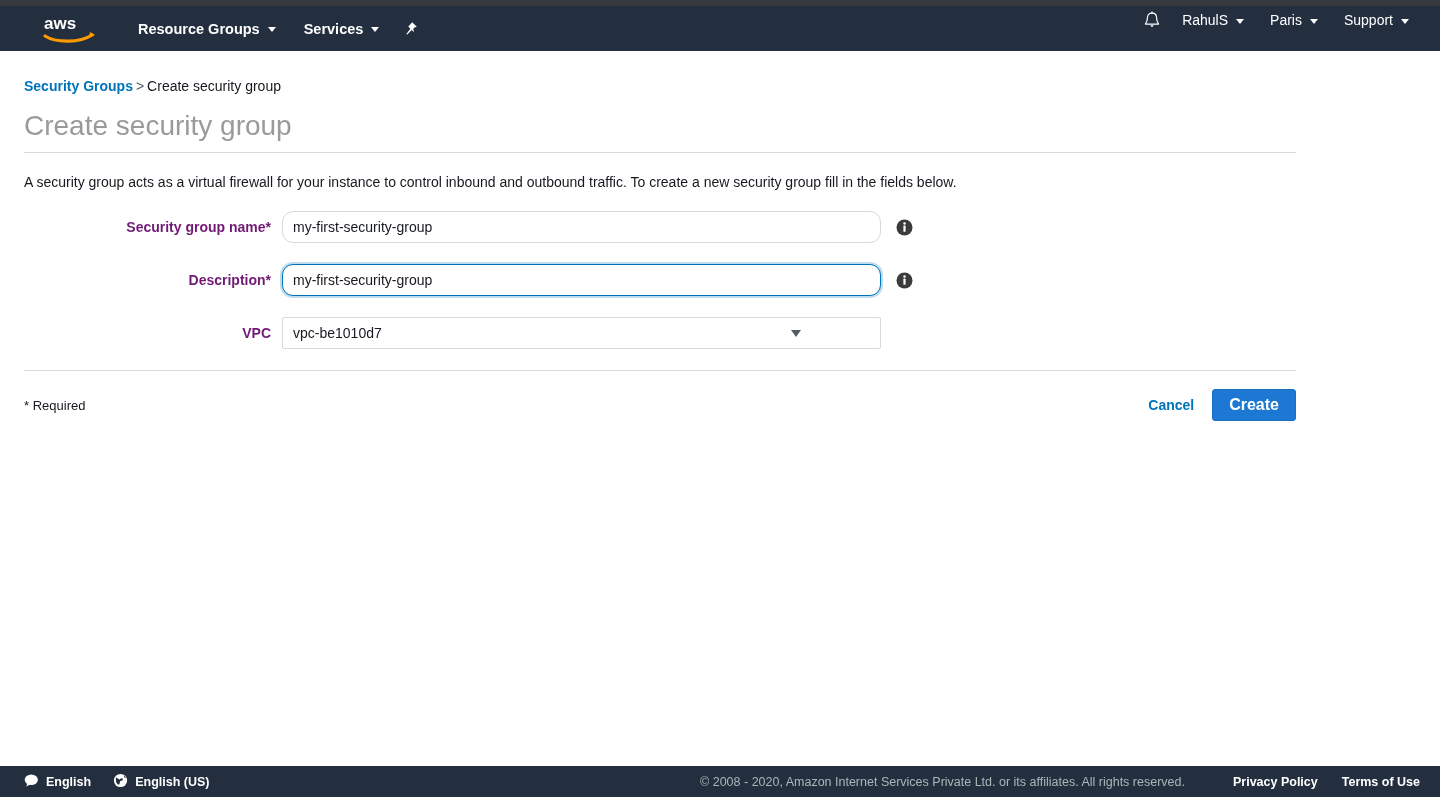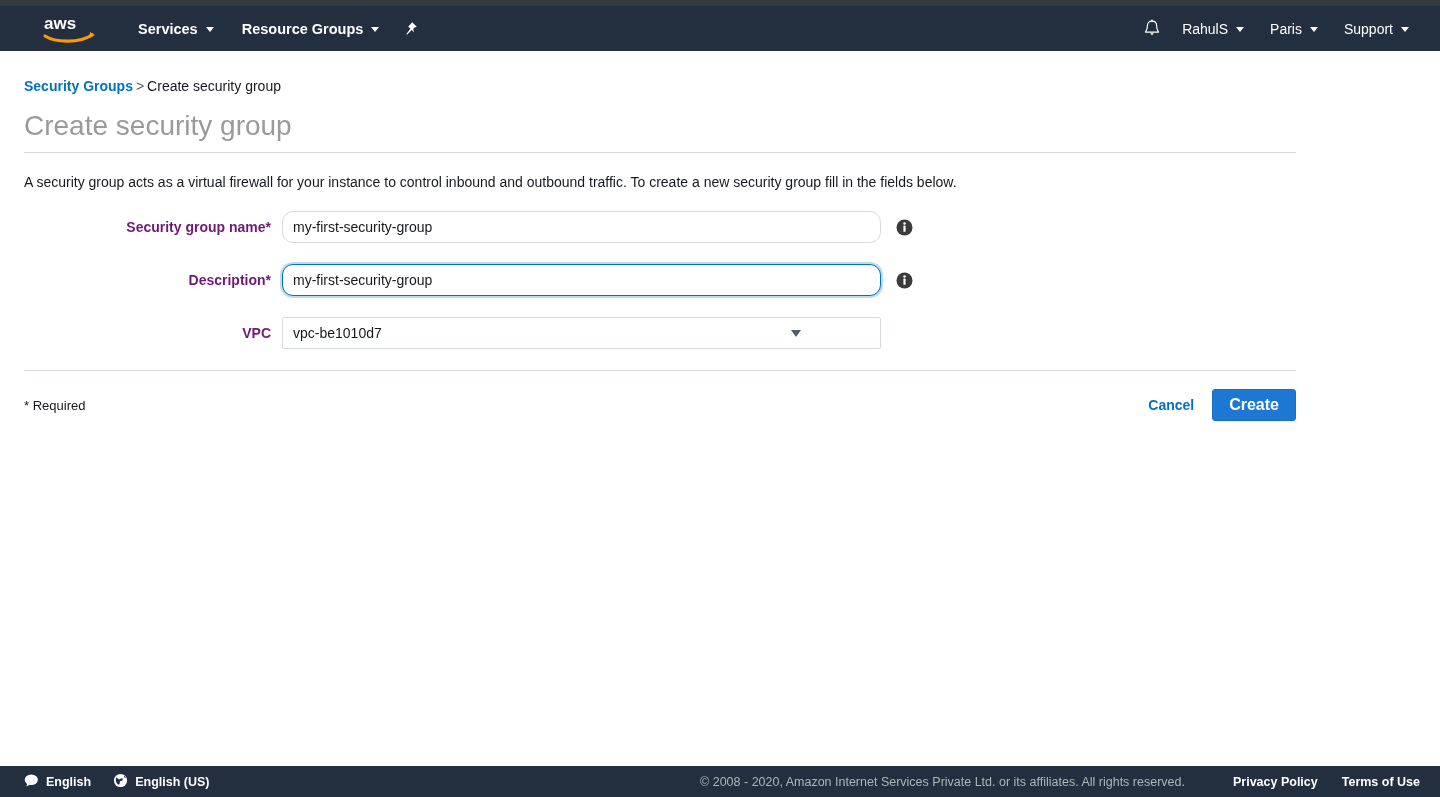--- a/index.html
+++ b/index.html
@@ -15,21 +15,21 @@
   
   .topstrip {
     position:absolute; top:0; left:0; width:1440px; height:6px;
     background:#36393d;
   }
 
   
   .navbar {
     position:absolute; top:6px; left:0; width:1440px; height:45px;
     background:#232f3e;
-    display:flex; align-items:center;
+    display:flex; 
   }
   .nav-left { display:flex; align-items:center; height:45px; }
   .nav-right { display:flex; align-items:center; height:28px; margin-left:auto; padding-right:18px; }
 
   .aws-logo {
     width:60px; height:45px; margin-left:40px; margin-right:24px;
     position:relative; display:flex; align-items:center; justify-content:center;
   }
   .aws-logo svg { display:block; }
 
@@ -169,26 +169,26 @@
 
       <div class="aws-logo">
         <svg width="56" height="30" viewBox="0 0 56 30" aria-hidden="true">
           <text x="2" y="15" font-family="Liberation Sans, sans-serif" font-size="17" font-weight="bold" fill="#ffffff">aws</text>
           <path d="M3 22 C14 29, 38 29, 50 21" stroke="#ff9900" stroke-width="3.2" fill="none" stroke-linecap="round"></path>
           <path d="M48 18 L53 21 L47 24 Z" fill="#ff9900"></path>
         </svg>
       </div>
 
       <div class="nav-item">
+        <span>Resource Groups</span>
+        <span class="caret"></span>
+      </div>
+
+      <div class="nav-item">
         <span>Services</span>
-        <span class="caret"></span>
-      </div>
-
-      <div class="nav-item">
-        <span>Resource Groups</span>
         <span class="caret"></span>
       </div>
 
       <div class="nav-icon-btn">
         <svg width="16" height="16" viewBox="0 0 16 16" aria-hidden="true">
           <path d="M10.2 1.2 L14.8 5.8 L12.6 6.4 L11.3 7.7 L11.9 11.2 L9.7 9.0 L5.0 13.7 L4.4 13.1 L8.4 7.7 L6.2 5.5 L7.5 4.2 Z" fill="#ffffff"></path>
         </svg>
       </div>
     </div>
 

